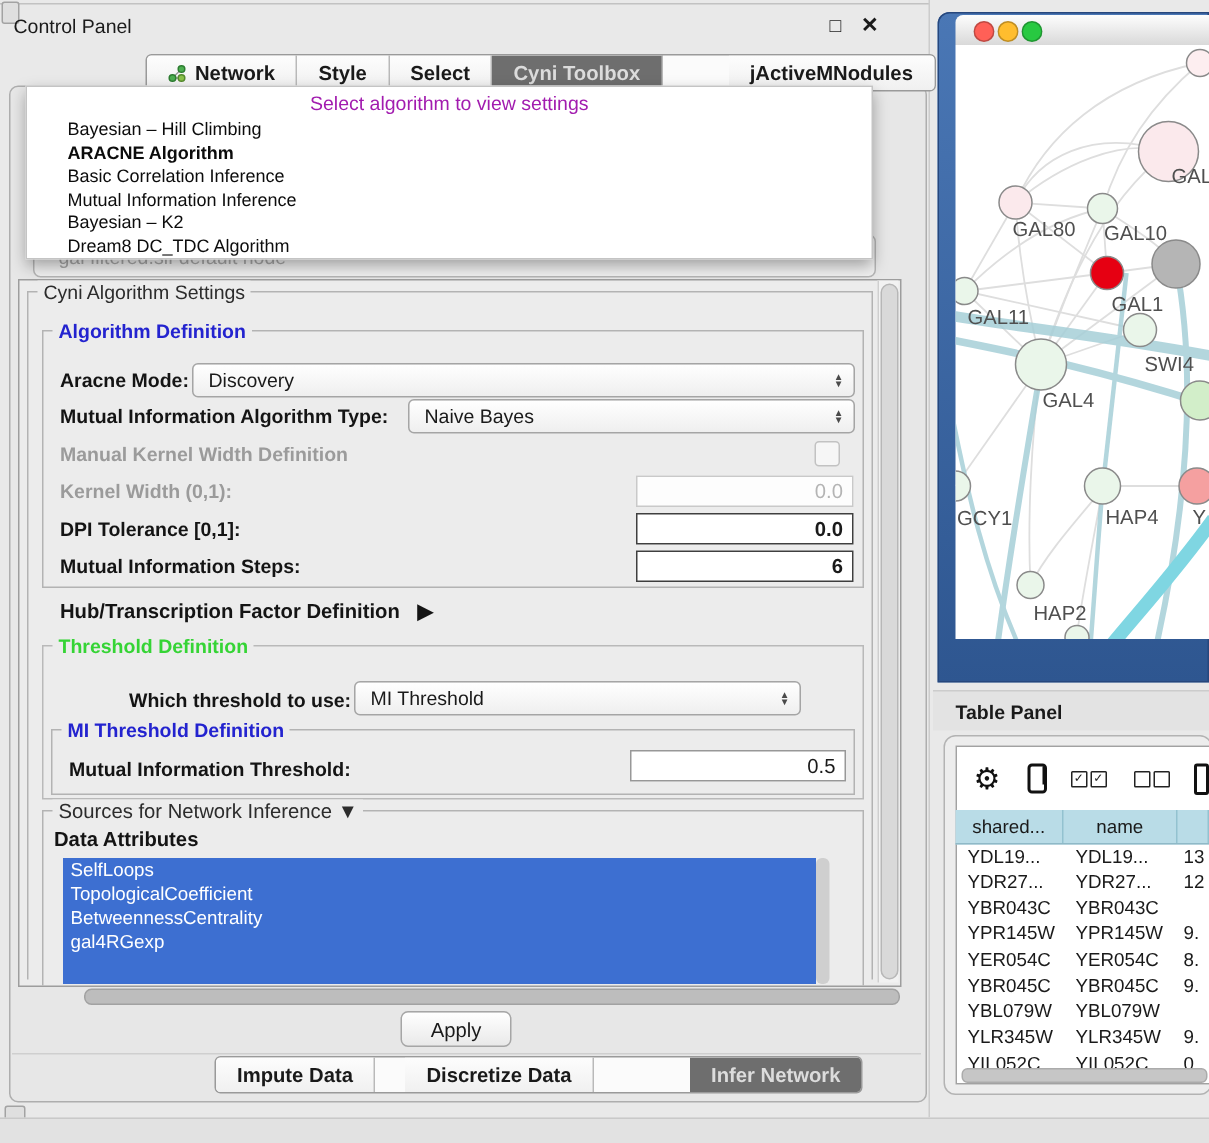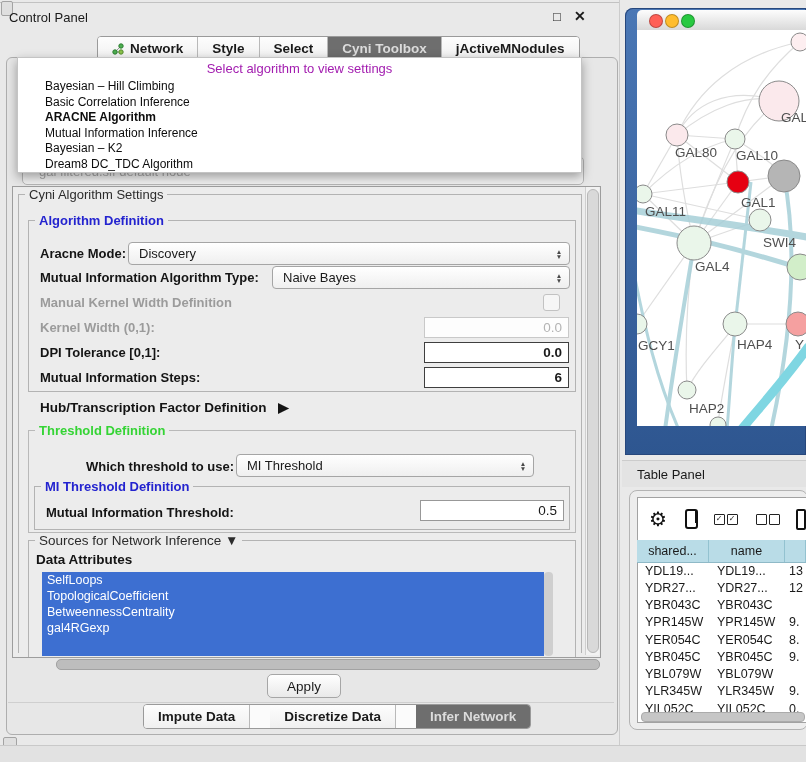--- a/index.html
+++ b/index.html
@@ -11,21 +11,21 @@
   #cp-title{position:absolute;left:9px;top:10px;font-size:13px;}
   #cp-float{position:absolute;left:553px;top:9px;font-size:13px;color:#222;cursor:default;}
   #cp-close{position:absolute;left:574px;top:8px;font-size:14px;font-weight:bold;cursor:default;}
   #cp-divider{position:absolute;left:619px;top:0;width:1px;height:745px;background:#cccccc;}
 
   
   #tab-bar{position:absolute;left:97px;top:36px;height:23px;display:flex;
            border:1px solid #9a9a9a;border-radius:4px;overflow:hidden;background:#fbfbfb;}
   .tab{display:flex;align-items:center;justify-content:center;font-size:13.5px;font-weight:600;
        border-right:1px solid #b9b9b9;background:linear-gradient(#fdfdfd,#f0f0f0);padding:0 14px;}
-  .tab:last-child{border-right:none;}
+  .tab:last-child{border-right:none;margin-left:44px;}
   .tab.active{background:#6e6e6e;color:#dcdcdc;}
   .tab .ticon{margin-right:6px;display:inline-flex;}
 
   
   #outer-panel{position:absolute;left:6px;top:57px;width:610px;height:676px;background:#e7e7e7;
                border:1px solid #aeaeae;border-radius:6px;}
 
   
   #bg-combo{position:absolute;left:22px;top:156px;width:560px;height:27px;background:#f0f0f0;
             border:1px solid #b5b5b5;border-radius:5px;z-index:2;}
@@ -94,21 +94,21 @@
   #net-titlebar{position:absolute;left:637px;top:10px;width:169px;height:20px;
         background:linear-gradient(#fdfdfd,#d9d9d9);border-top-left-radius:5px;}
   .light{position:absolute;top:14px;width:12px;height:12px;border-radius:50%;border:1px solid rgba(0,0,0,.25);}
   #net-canvas{position:absolute;left:637px;top:30px;width:169px;height:396px;background:#ffffff;overflow:hidden;}
   #net-canvas svg{display:block;}
   .node-label{font-family:"Liberation Sans",sans-serif;font-size:13.5px;fill:#4f4f4f;}
 
   
   #tp-titlebar{position:absolute;left:622px;top:460px;width:184px;height:26px;background:#e3e3e3;
         border-top:1px solid #cccccc;display:flex;align-items:center;}
-  #tp-titlebar span{margin-left:15px;font-size:13px;}
+  #tp-titlebar span{margin-left:15px;font-size:13px;font-weight:bold;}
   #tp-container{position:absolute;left:629px;top:490px;width:177px;height:238px;background:#ededed;
         border:1px solid #b3b3b3;border-radius:8px;}
   #tp-box{position:absolute;left:637px;top:497px;width:169px;height:224px;background:#ffffff;
         border:1px solid #a2a2a2;overflow:hidden;}
   #tp-toolbar{position:absolute;left:637px;top:500px;width:169px;height:38px;display:flex;
         align-items:center;z-index:3;}
   #gear-icon{font-size:20px;color:#111;margin-left:12px;}
   #cols-icon{width:19px;height:16px;border:2px solid #111;border-radius:3px;margin-left:18px;position:relative;}
   #cols-icon div{position:absolute;left:8px;top:0;width:2px;height:12px;background:#111;}
   .cb-pair{display:flex;margin-left:16px;}
@@ -177,22 +177,22 @@
     </div>
 
   <div id="bg-combo">
     <span>gal filtered.sif default node</span>
   </div>
 
   <div id="dropdown">
     <div id="dd-placeholder">Select algorithm to view settings</div>
     <div id="dd-items">
         <div class="dd-item">Bayesian – Hill Climbing</div>
+        <div class="dd-item sel">ARACNE Algorithm</div>
         <div class="dd-item">Basic Correlation Inference</div>
-        <div class="dd-item sel">ARACNE Algorithm</div>
         <div class="dd-item">Mutual Information Inference</div>
         <div class="dd-item">Bayesian – K2</div>
         <div class="dd-item">Dream8 DC_TDC Algorithm</div>
       </div>
   </div>
 
   <div id="pane"></div>
   <div id="vscroll">
       <div class="thumb"></div>
     </div>

